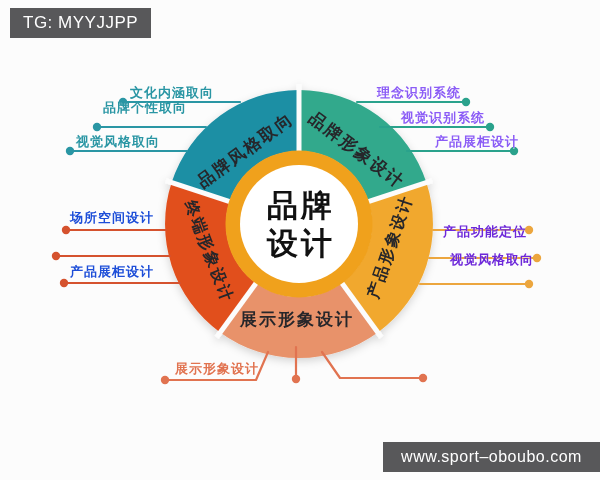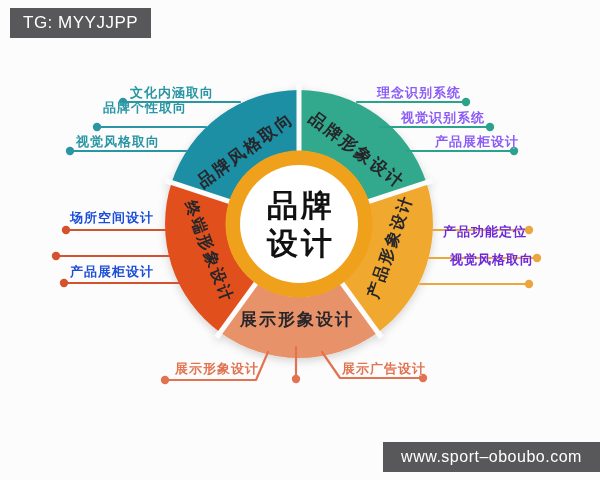--- a/index.html
+++ b/index.html
@@ -137,15 +137,14 @@
   <div class="item c-green" style="left:443px;top:118px">视觉识别系统</div>
   <div class="item c-green" style="left:477px;top:142px">产品展柜设计</div>
 
   <div class="item c-amber" style="left:485px;top:220px">产品功能定位</div>
   <div class="item c-amber" style="left:492px;top:248px">视觉风格取向</div>
 
   <div class="item c-red" style="left:112px;top:218px">场所空间设计</div>
   <div class="item c-red" style="left:112px;top:272px">产品展柜设计</div>
 
   <div class="item c-salmon" style="left:217px;top:369px">展示形象设计</div>
-  <div class="item c-salmon" style="left:384px;top:369px">展示广告设计</div>
 
 </div>
 
 </body></html>

